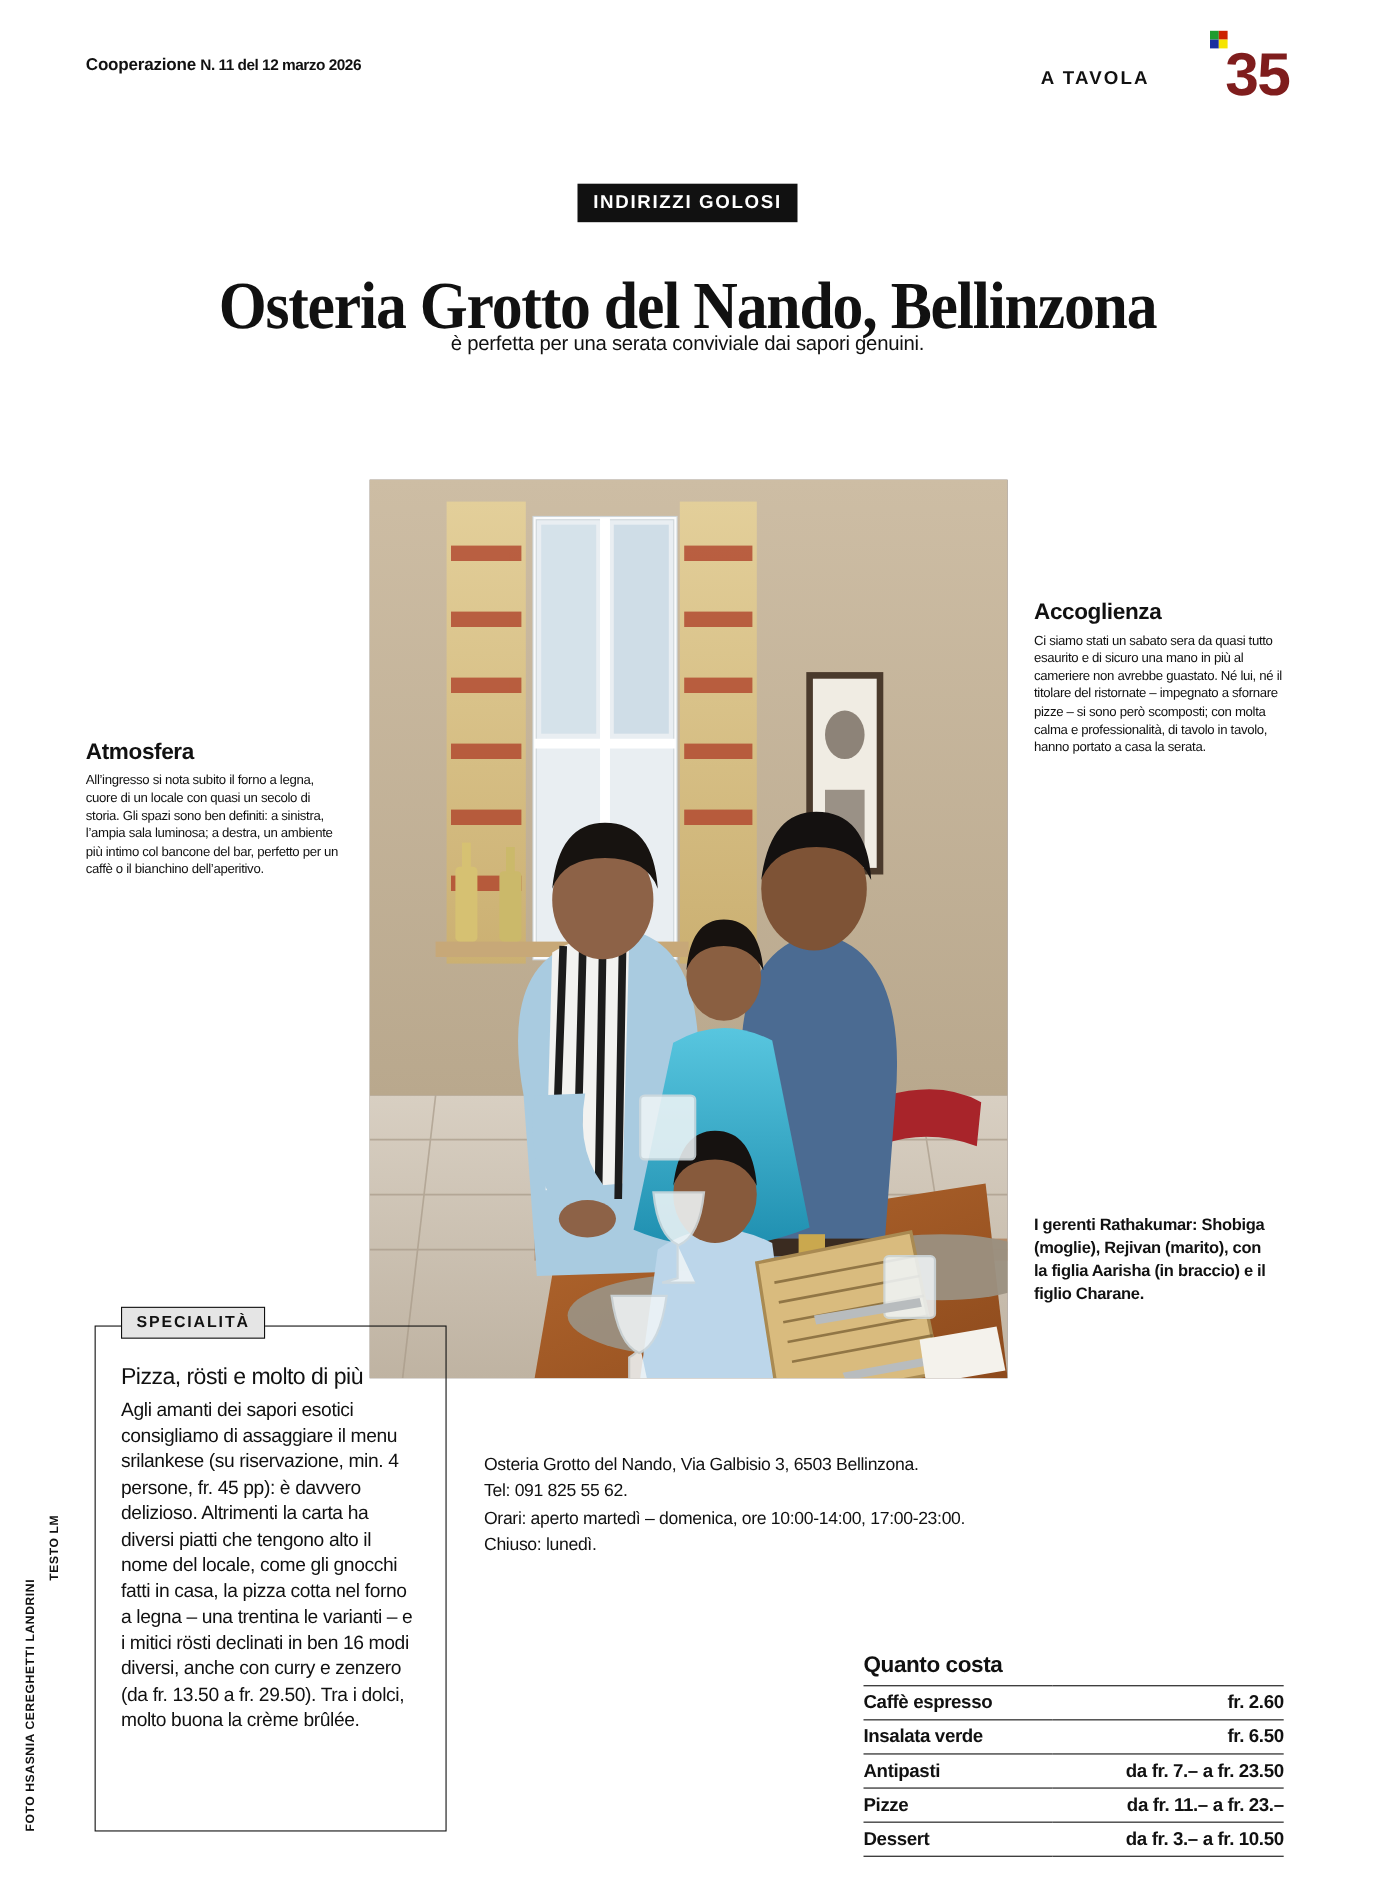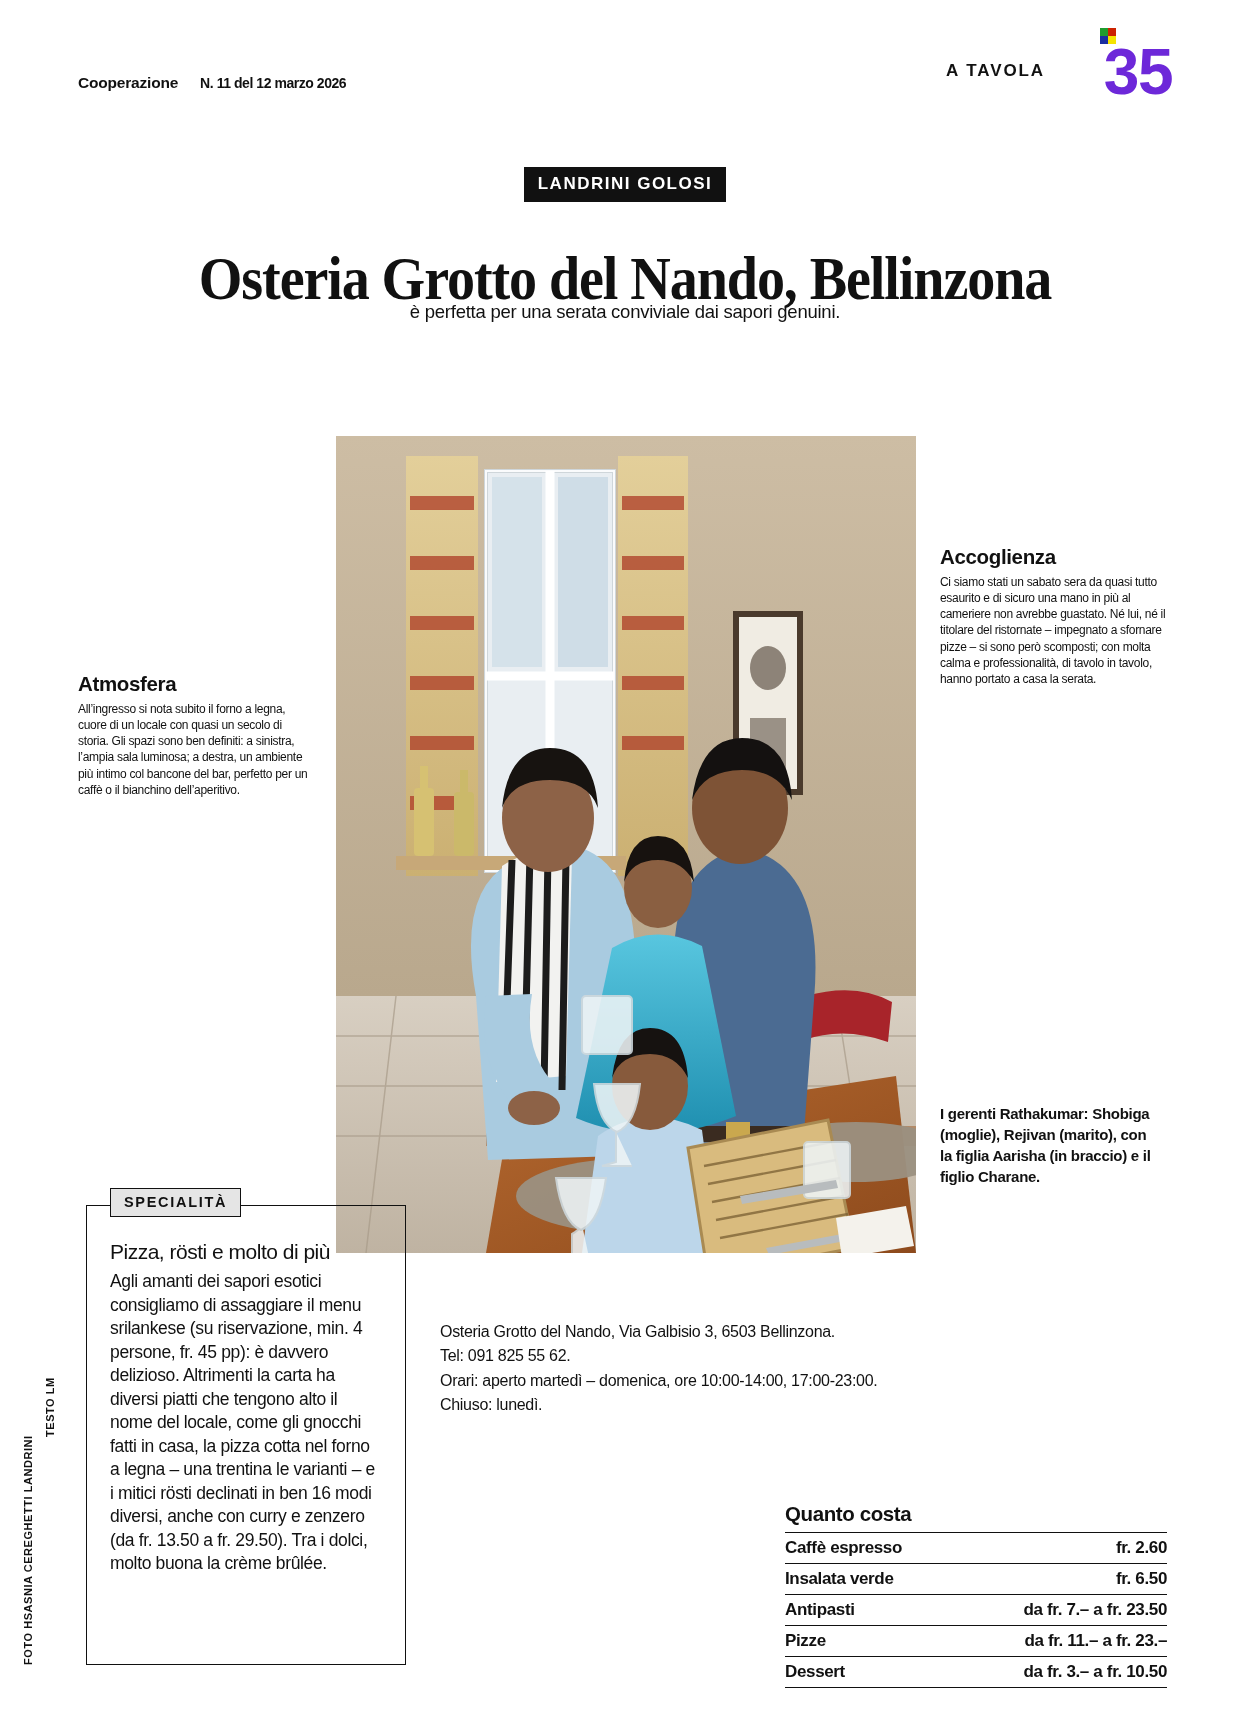--- a/index.html
+++ b/index.html
@@ -31,25 +31,25 @@
     height: 16px;
     display: grid;
     grid-template-columns: 8px 8px;
     grid-template-rows: 8px 8px;
   }
   .reg-mark i { display: block; }
 
   
   .masthead {
     position: absolute;
-    top: 74px;
+    top: 51px;
     left: 78px;
     display: flex;
     align-items: baseline;
-    gap: 22px;
+    gap: 4px;
   }
   .masthead-brand {
     font-weight: 700;
     font-size: 15.5px;
     letter-spacing: -0.2px;
     color: #111;
   }
   .masthead-issue {
     font-size: 14px;
     font-weight: 600;
@@ -62,25 +62,25 @@
     right: 205px;
     font-size: 17px;
     font-weight: 800;
     letter-spacing: 1.9px;
     color: #111;
   }
   .folio {
     position: absolute;
     top: 40px;
     right: 78px;
-    font-size: 64px;
+    font-size: 55px;
     font-weight: 800;
     letter-spacing: -1.5px;
     line-height: 1;
-    color: #6d28d9;
+    color: #7f1d1d;
   }
 
   
   .kicker-wrap {
     position: absolute;
     top: 167px;
     left: 0;
     width: 1250px;
     text-align: center;
   }
@@ -297,21 +297,21 @@
   </div>
 
   <div class="masthead">
     <span class="masthead-brand">Cooperazione</span>
     <span class="masthead-issue">N. 11 del 12 marzo 2026</span>
   </div>
   <div class="rubric">A TAVOLA</div>
   <div class="folio">35</div>
 
   <div class="kicker-wrap">
-    <span class="kicker">LANDRINI GOLOSI</span>
+    <span class="kicker">INDIRIZZI GOLOSI</span>
   </div>
 
   <h1 class="headline">Osteria Grotto del Nando, Bellinzona</h1>
 
   <div class="standfirst">
     <span>è perfetta per una serata conviviale dai sapori genuini.</span>
   </div>
 
   <div class="photo">
     <svg viewBox="0 0 580 817" preserveAspectRatio="xMidYMid slice" aria-hidden="true">

